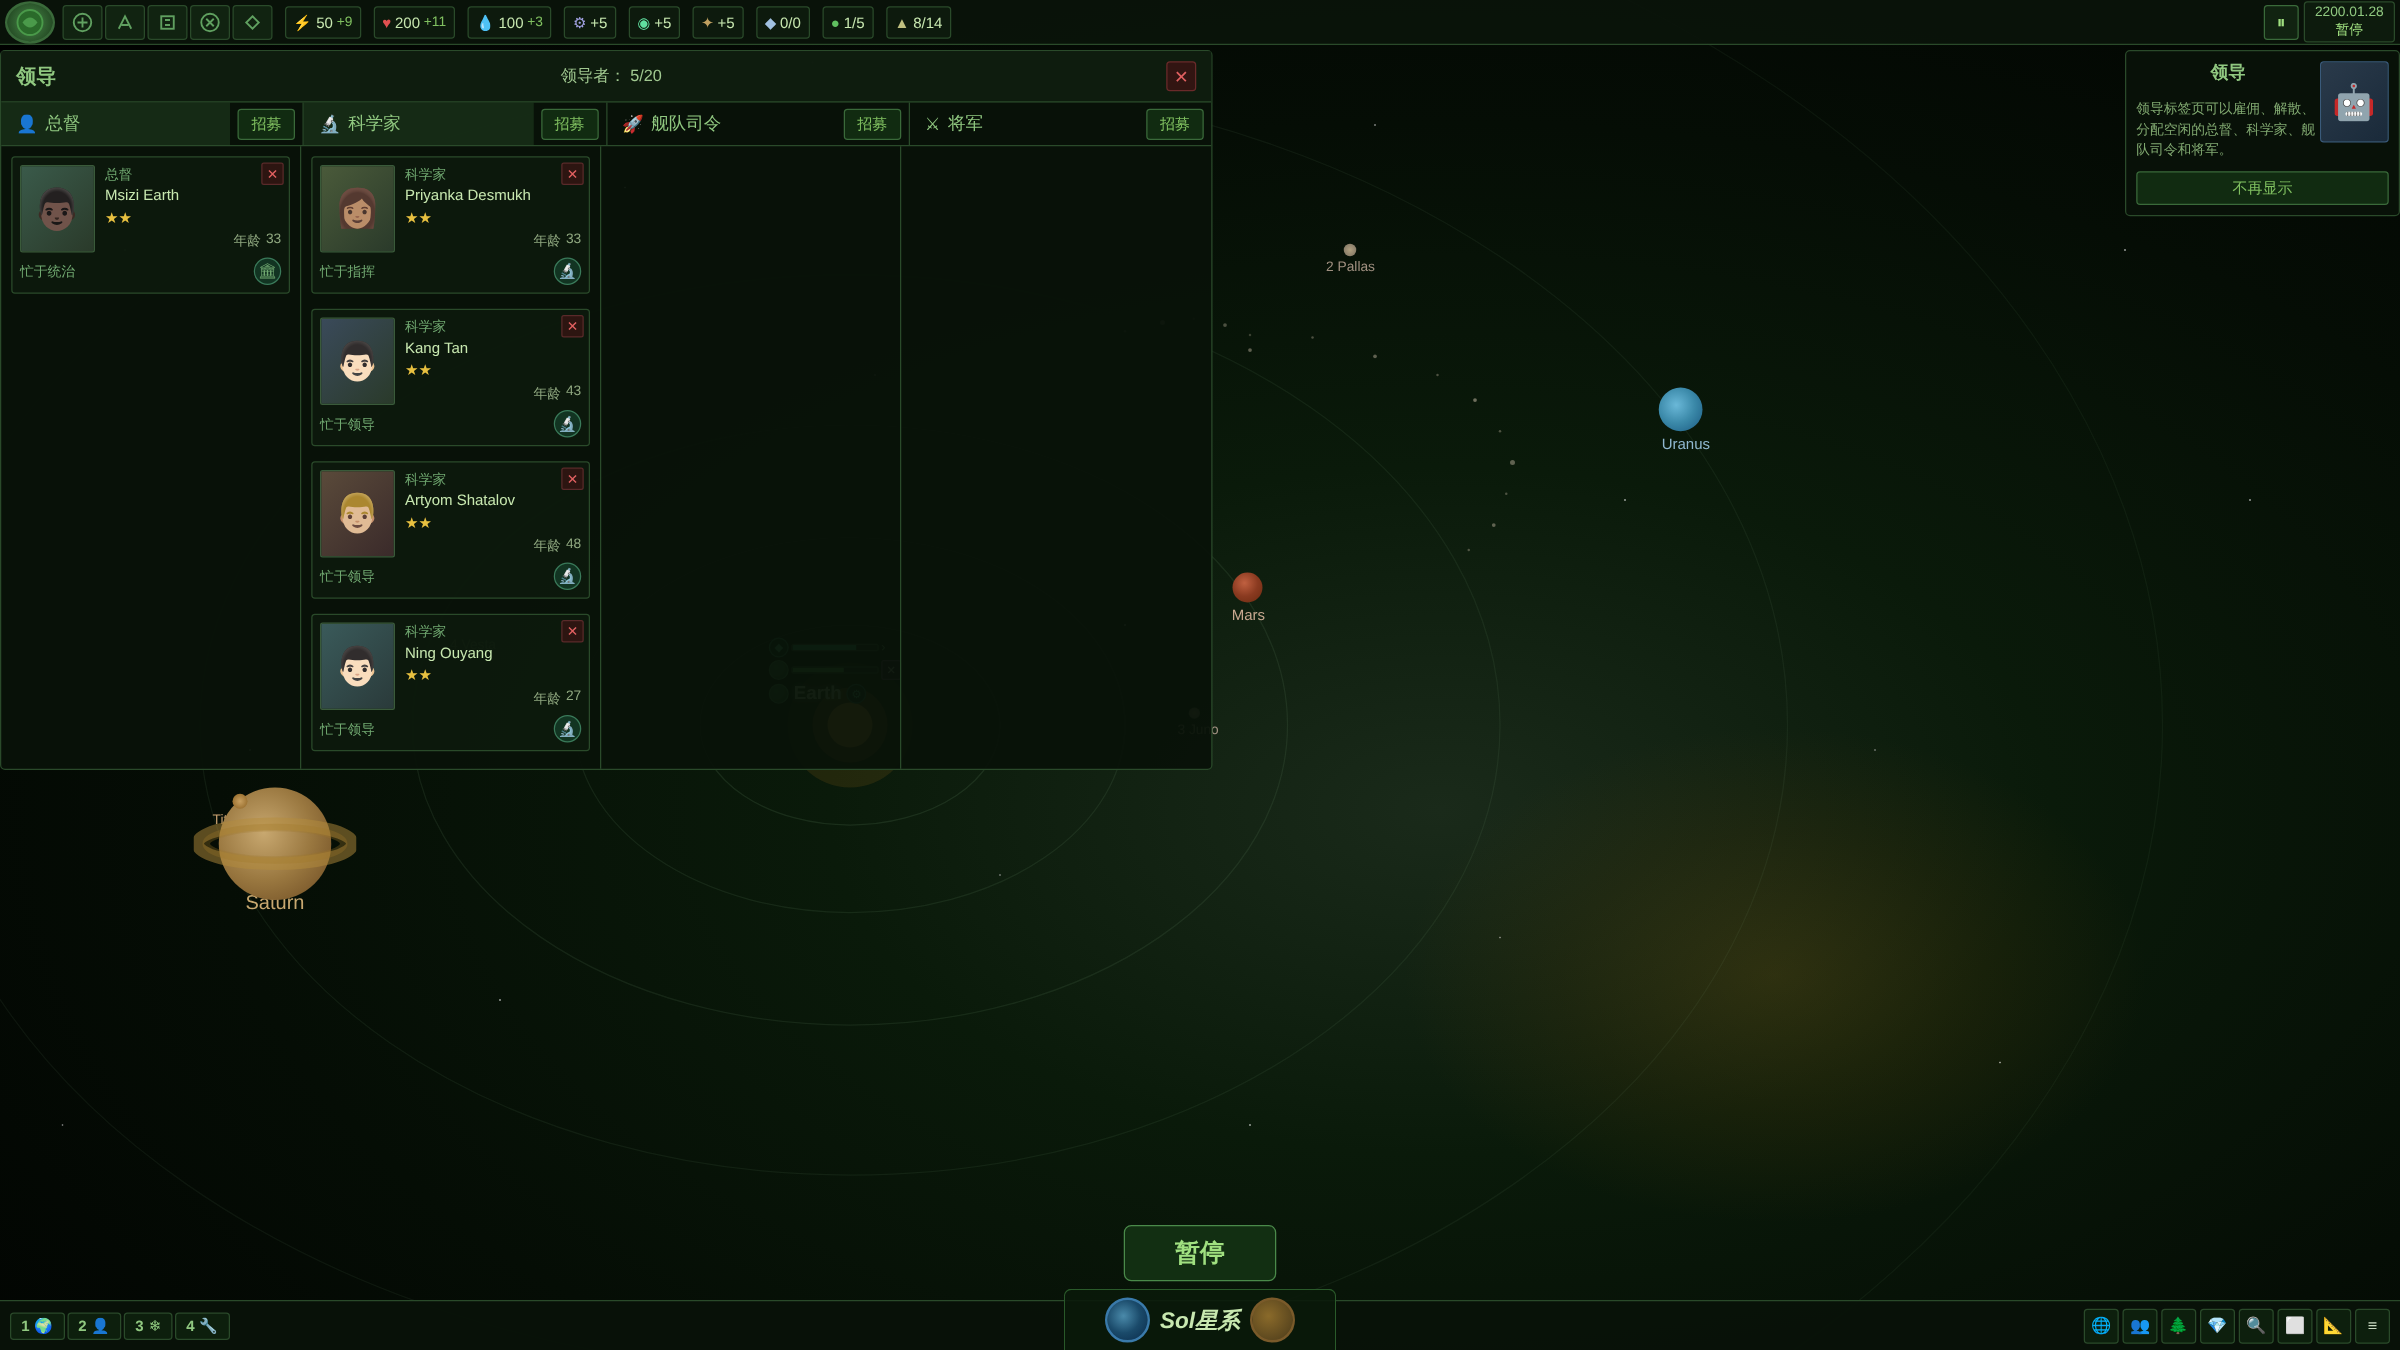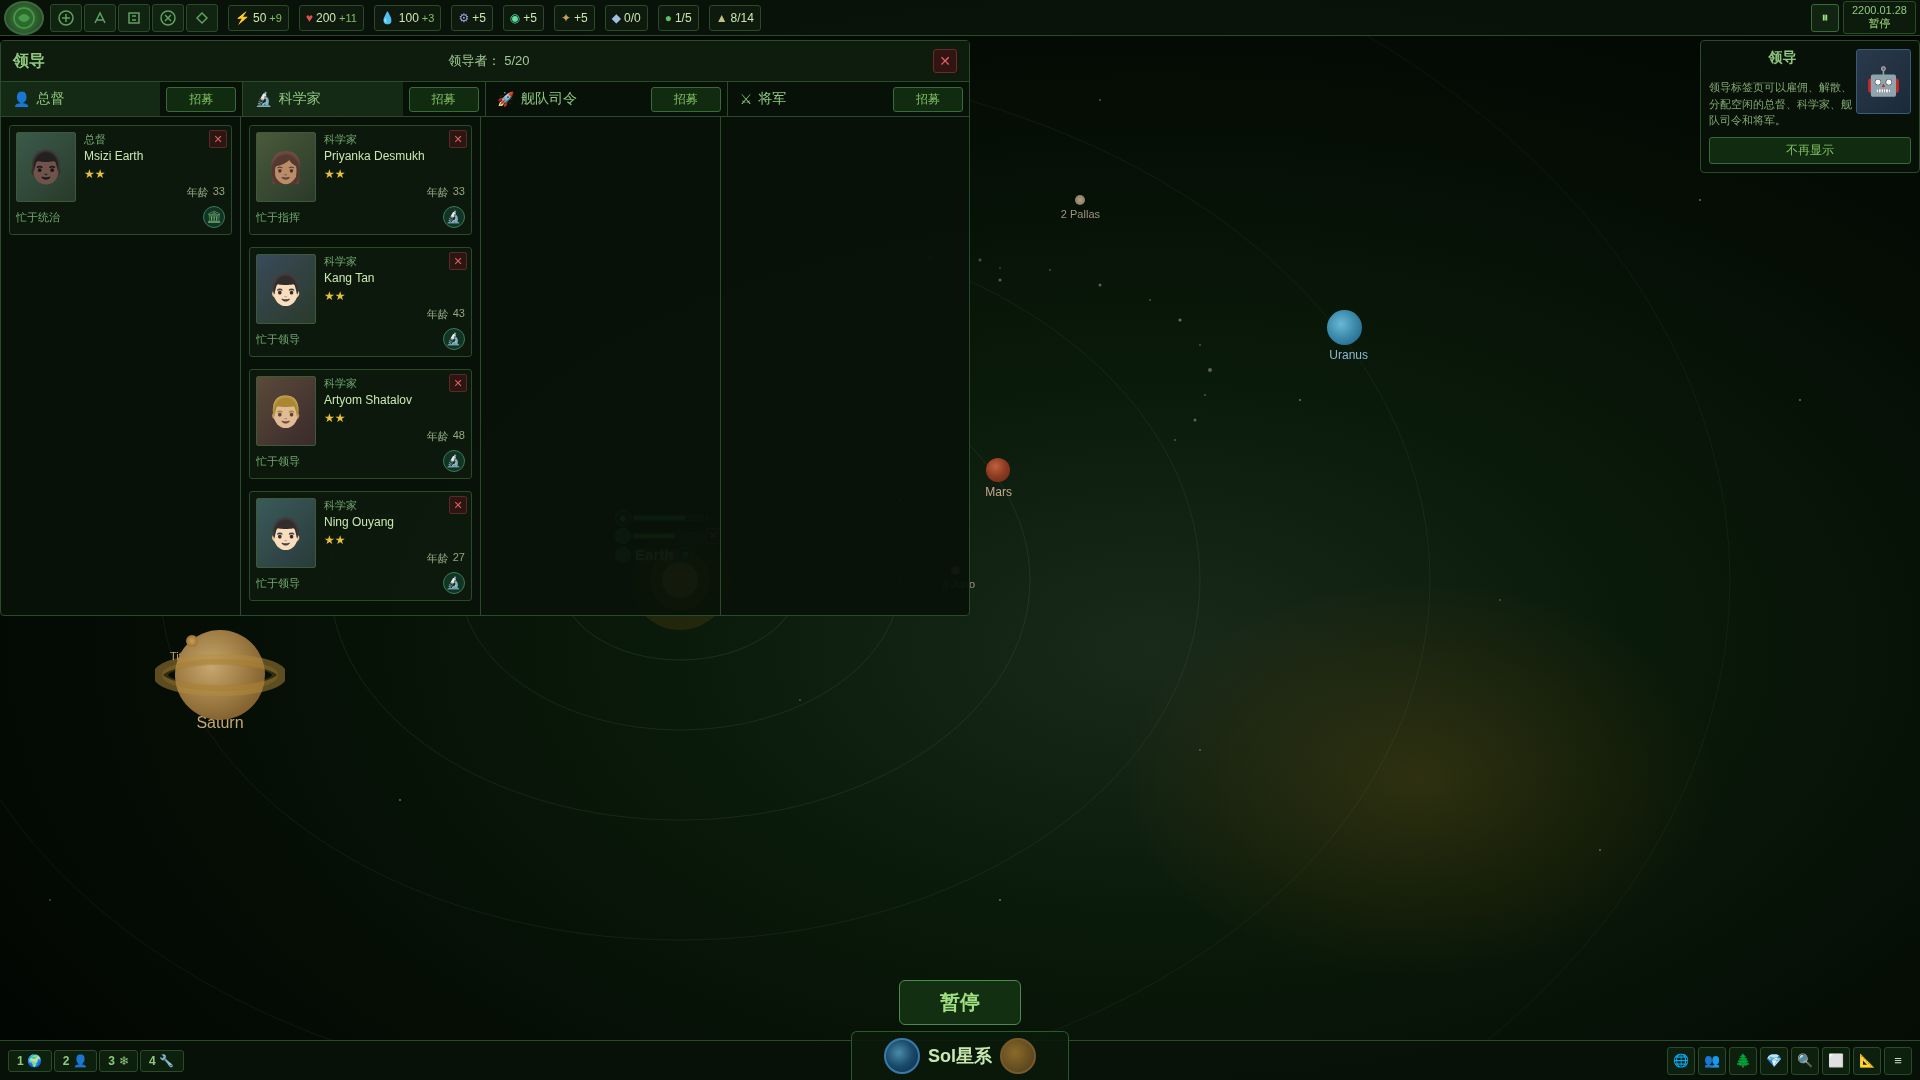--- a/index.html
+++ b/index.html
@@ -222,21 +222,21 @@
       gap: 6px;
       cursor: pointer;
     }
 
     .tab-label.active {
       background: rgba(30,60,30,0.6);
     }
 
     .tab-recruit-btn {
       margin: 4px 6px;
-      padding: 3px 22px;
+      padding: 3px 10px;
       background: rgba(20,50,20,0.8);
       border: 1px solid #3a6a3a;
       border-radius: 3px;
       color: #80c060;
       font-size: 12px;
       cursor: pointer;
     }
 
     
     #panel-body {
@@ -447,20 +447,21 @@
       transform: translateX(-50%);
       display: flex;
       align-items: center;
       gap: 8px;
       background: rgba(10,25,10,0.9);
       border: 1px solid #2a5a2a;
       border-bottom: none;
       border-radius: 6px 6px 0 0;
       padding: 6px 32px;
       z-index: 101;
+      font-style: italic;
     }
 
     #system-globe {
       width: 36px;
       height: 36px;
       background: radial-gradient(circle at 40% 40%, #4a8aaa, #1a4a6a, #0a2a4a);
       border-radius: 50%;
       border: 2px solid #3a7aaa;
     }
 

